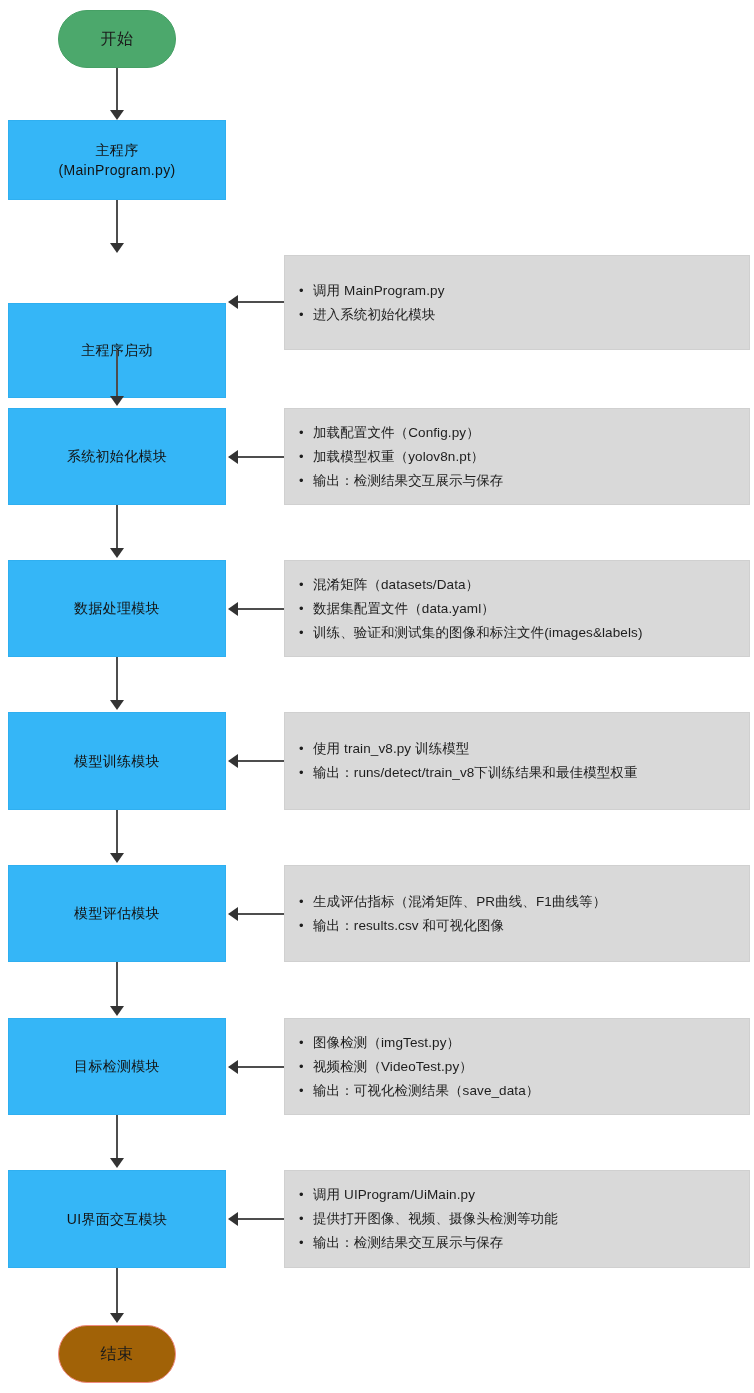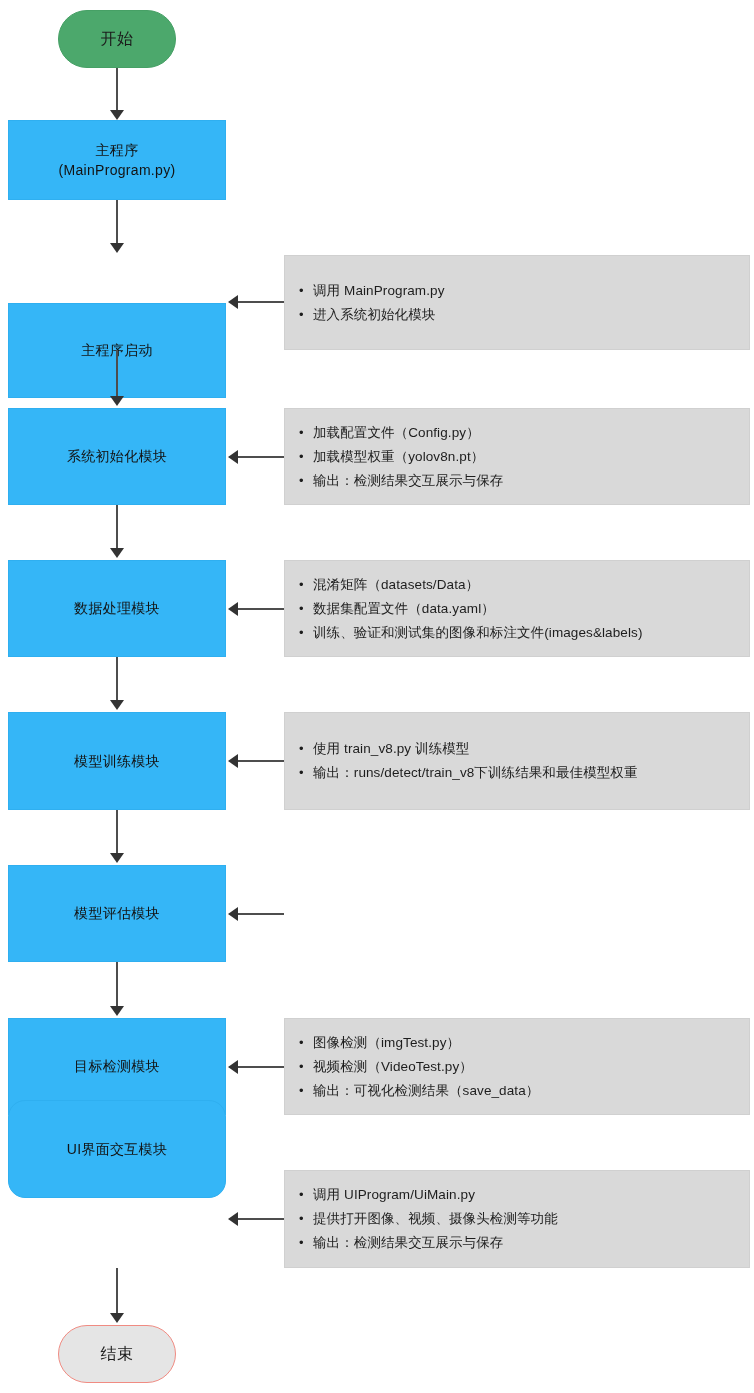--- a/index.html
+++ b/index.html
@@ -37,21 +37,21 @@
     border-radius: 29px;
     font-size: 16px;
     color: #1b1b1b;
     letter-spacing: 0.4px;
   }
   .terminator.start {
     background: #4CA86C;
     border: 1px solid #46A065;
   }
   .terminator.end {
-    background: #e5e5e5;
+    background: #a16207;
     border: 1px solid #F08B82;
   }
 
   .process {
     left: 8px;
     width: 218px;
     background: #35B6F7;
     border: 1px solid #2FAFF0;
     font-size: 14px;
     color: #131313;
@@ -228,20 +228,26 @@
   <div class="conn-v" style="top:810px; height:43px;"></div>
   <div class="arrow-down" style="top:853px;"></div>
 
   <div class="node process" style="top:865px; height:97px;">
     <span class="label-lines">
       <span>模型评估模块</span>
     </span>
   </div>
   <div class="conn-h" style="top:913px;"></div>
   <div class="arrow-left" style="top:907px;"></div>
+  <div class="note" style="top:865px; height:97px;">
+    <ul>
+      <li>生成评估指标（混淆矩阵、PR曲线、F1曲线等）</li>
+      <li>输出：results.csv 和可视化图像</li>
+    </ul>
+  </div>
 
   <div class="conn-v" style="top:962px; height:44px;"></div>
   <div class="arrow-down" style="top:1006px;"></div>
 
   <div class="node process" style="top:1018px; height:97px;">
     <span class="label-lines">
       <span>目标检测模块</span>
     </span>
   </div>
   <div class="conn-h" style="top:1066px;"></div>
@@ -250,21 +256,21 @@
     <ul>
       <li>图像检测（imgTest.py）</li>
       <li>视频检测（VideoTest.py）</li>
       <li>输出：可视化检测结果（save_data）</li>
     </ul>
   </div>
 
   <div class="conn-v" style="top:1115px; height:43px;"></div>
   <div class="arrow-down" style="top:1158px;"></div>
 
-  <div class="node process" style="top:1100px; height:98px;border-radius:17px;">
+  <div class="node process" style="top:1170px; height:98px;">
     <span class="label-lines">
       <span>UI界面交互模块</span>
     </span>
   </div>
   <div class="conn-h" style="top:1218px;"></div>
   <div class="arrow-left" style="top:1212px;"></div>
   <div class="note" style="top:1170px; height:98px;">
     <ul>
       <li>调用 UIProgram/UiMain.py</li>
       <li>提供打开图像、视频、摄像头检测等功能</li>

